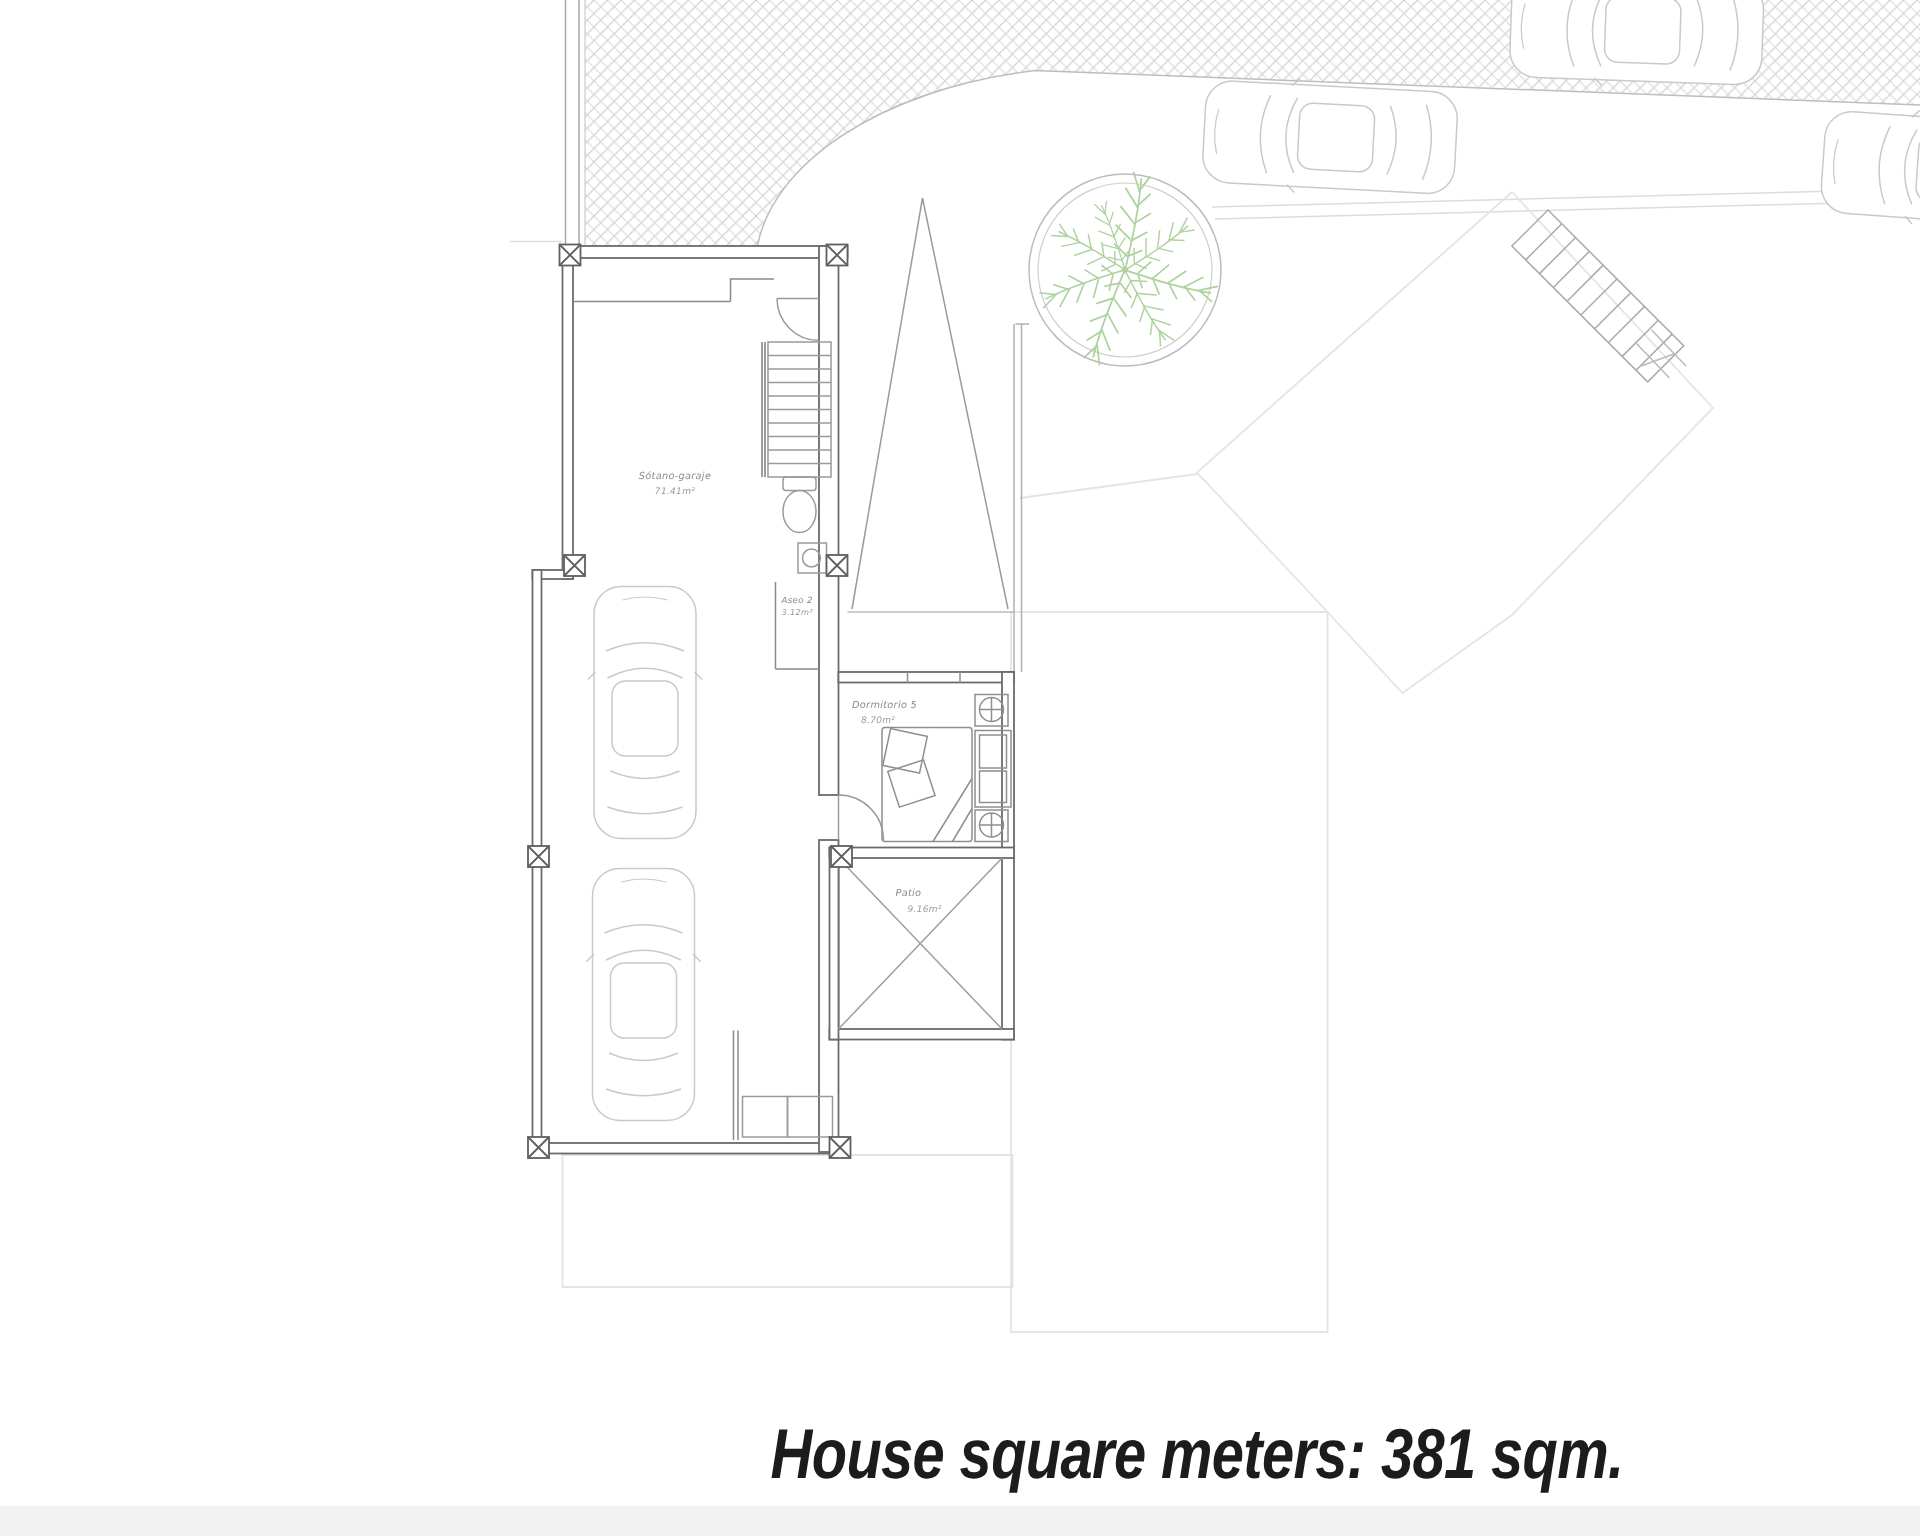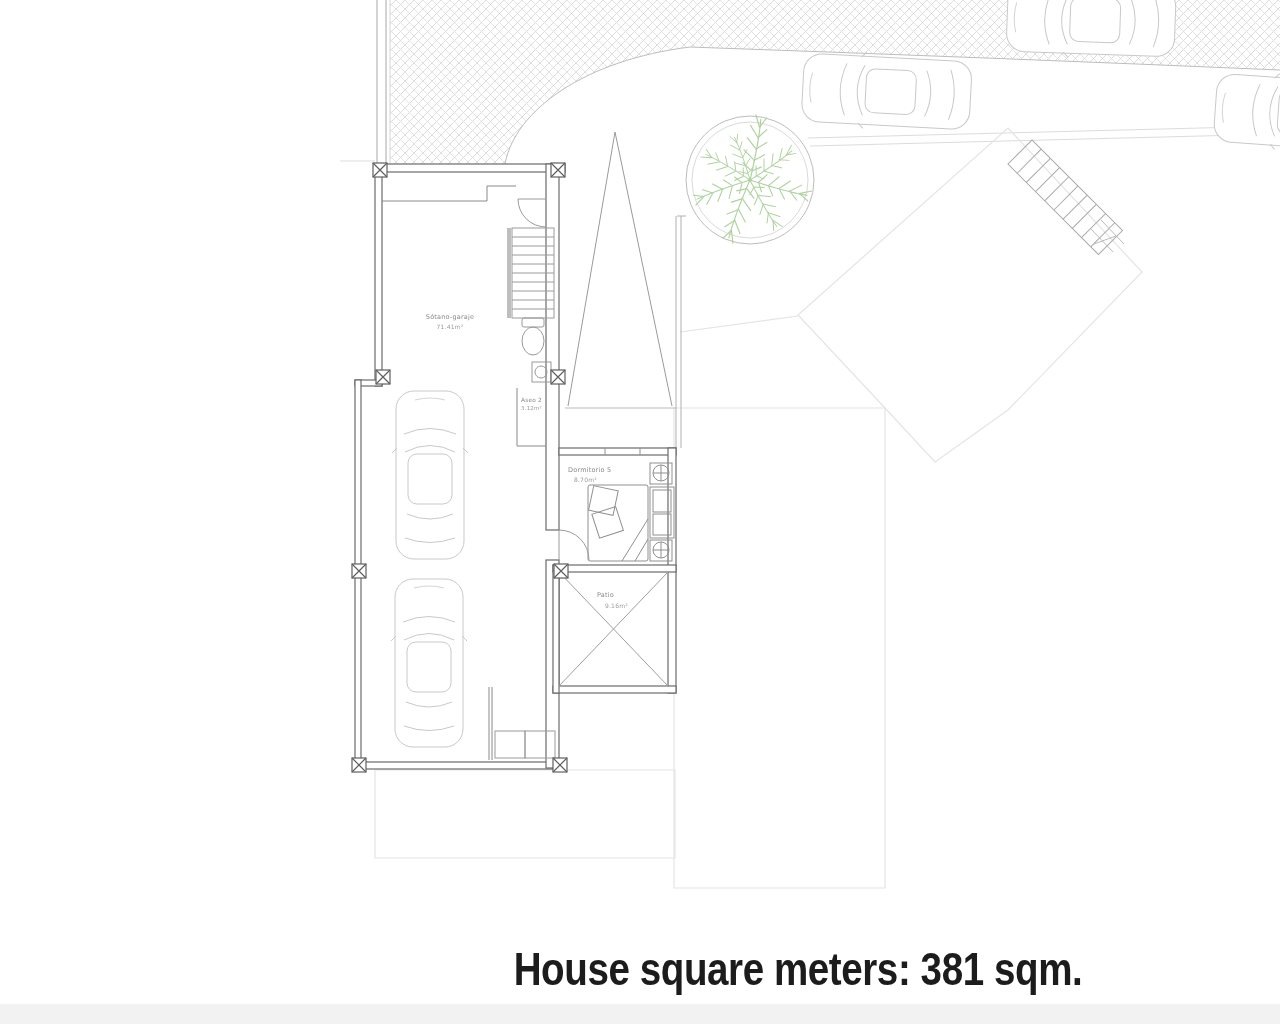--- a/index.html
+++ b/index.html
@@ -1,21 +1,21 @@
 <!DOCTYPE html>
 <html><head>
 <meta charset="utf-8">
 <style>
   html,body{margin:0;padding:0;}
   body{
     width:1280px;height:1024px;position:relative;overflow:hidden;
     background:#ffffff;
     font-family:"DejaVu Sans", sans-serif;
   }
-  #stage{position:absolute;left:0;top:0;width:1280px;height:1024px;}
+  #stage{position:absolute;left:0;top:0;width:1280px;height:1024px;font-style:italic;}
   svg{display:block;}
   .caption{
     position:absolute;
     left:798px; top:941px;
     transform:translateX(-50%) scaleX(0.82);
     transform-origin:center top;
     font-family:"Liberation Sans", sans-serif;
     font-size:47px;
     font-weight:600;
     letter-spacing:-0.5px;

